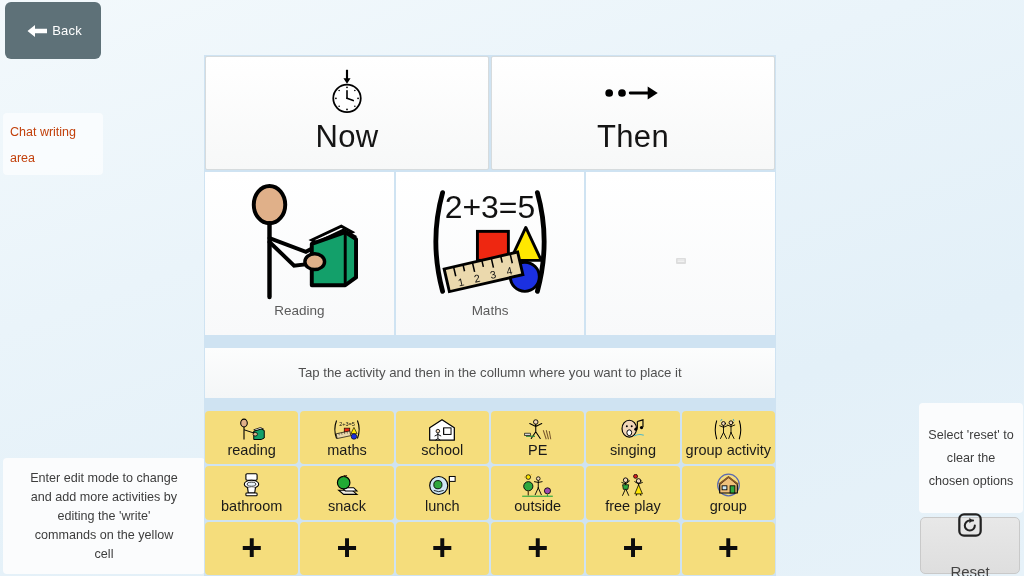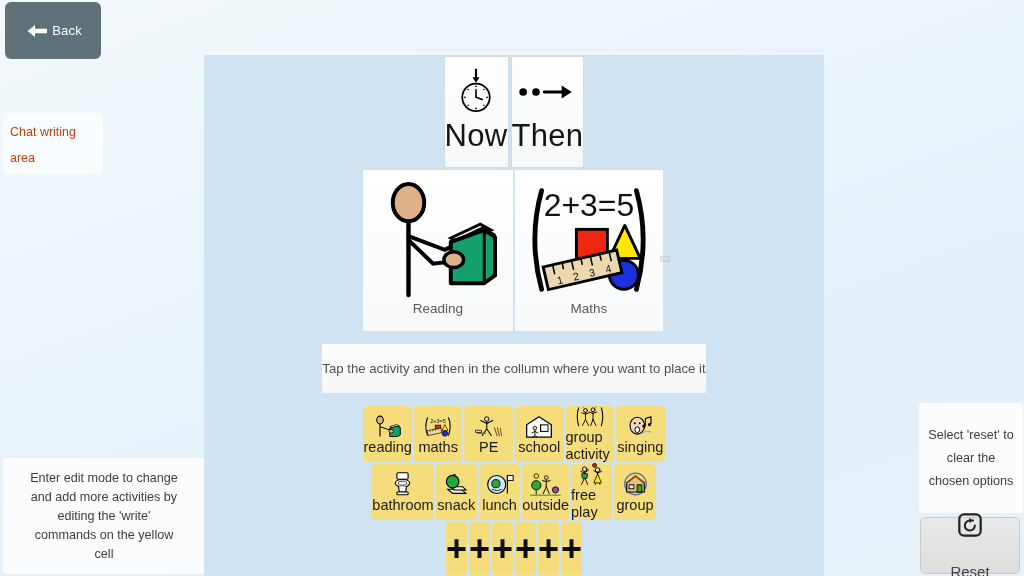--- a/index.html
+++ b/index.html
@@ -80,23 +80,23 @@
     border-radius: 5px;
     display: flex; flex-direction: column;
     align-items: center; justify-content: center; gap: 2px;
     cursor: pointer;
   }
   #reset-button .lbl { font-size: 15px; color: #444; margin-top: 19px; }
 
   
   #board {
     position: absolute; left: 204px; top: 55px;
-    width: 620px; height: 521px;
+    width: 572px; height: 521px;
     background: #cfe3f2;
-    display: flex; flex-direction: column; align-items: center;
+    display: flex; flex-direction: column;
   }
   .board-row { display: flex; }
 
   
   .hdr-row { height: 121px; }
   .hdr-cell {
     flex: 1 1 0; margin: 1px;
     background: linear-gradient(180deg,#ffffff 0%, #f7f8f8 100%);
     border: 1px solid #d6dbdd;
     border-radius: 2px;
@@ -323,75 +323,75 @@
             <rect x="8" y="20" width="20" height="7" fill="#ebd9ad" stroke="#000" stroke-width=".9"></rect>
             <path d="M12 20 L12 23 M16 20 L16 23 M20 20 L20 23 M24 20 L24 23" stroke="#000" stroke-width=".6"></path>
           </g>
         </svg>
       </span>
       <span class="lbl">maths</span>
     </div>
 
     <div class="y-cell">
       <span class="ico">
+        <svg viewBox="0 0 34 28" width="28" height="23">
+          <path d="M17 2 L32 12 L32 27 L2 27 L2 12 Z" fill="#fff" stroke="#000" stroke-width="1.5" stroke-linejoin="round"></path>
+          <circle cx="12" cy="16" r="2.2" fill="#f2d7b8" stroke="#000" stroke-width="1"></circle>
+          <path d="M12 18 L12 25 M12 20 L8 22 M12 20 L16 22 M12 25 L9 27 M12 25 L15 27" stroke="#000" stroke-width="1.1" fill="none"></path>
+          <rect x="19" y="12" width="9" height="8" fill="#fff" stroke="#000" stroke-width="1.2"></rect>
+          <path d="M19 12 L19 20" stroke="#000" stroke-width="1"></path>
+        </svg>
+      </span>
+      <span class="lbl">school</span>
+    </div>
+
+    <div class="y-cell">
+      <span class="ico">
         <svg viewBox="0 0 40 30" width="30" height="23">
           <circle cx="17" cy="5" r="3" fill="#f2d7b8" stroke="#000" stroke-width="1.2"></circle>
           <path d="M17 8 L17 18 M17 11 L9 7 M17 11 L25 7 M17 18 L11 27 M17 18 L23 27" stroke="#000" stroke-width="1.4" fill="none" stroke-linecap="round"></path>
           <path d="M4 24 L16 24" stroke="#2b8a3e" stroke-width="1.6"></path>
           <path d="M27 16 L31 28 M31 16 L34 28 M35 17 L37 28" stroke="#7a5a2e" stroke-width="1.4"></path>
           <path d="M2 20 L10 20 L10 23 L2 23 Z" fill="#d6d6d6" stroke="#000" stroke-width=".9"></path>
         </svg>
       </span>
       <span class="lbl">PE</span>
     </div>
 
     <div class="y-cell">
       <span class="ico">
-        <svg viewBox="0 0 34 28" width="28" height="23">
-          <path d="M17 2 L32 12 L32 27 L2 27 L2 12 Z" fill="#fff" stroke="#000" stroke-width="1.5" stroke-linejoin="round"></path>
-          <circle cx="12" cy="16" r="2.2" fill="#f2d7b8" stroke="#000" stroke-width="1"></circle>
-          <path d="M12 18 L12 25 M12 20 L8 22 M12 20 L16 22 M12 25 L9 27 M12 25 L15 27" stroke="#000" stroke-width="1.1" fill="none"></path>
-          <rect x="19" y="12" width="9" height="8" fill="#fff" stroke="#000" stroke-width="1.2"></rect>
-          <path d="M19 12 L19 20" stroke="#000" stroke-width="1"></path>
-        </svg>
-      </span>
-      <span class="lbl">school</span>
+        <svg viewBox="0 0 36 28" width="29" height="23">
+          <ellipse cx="14" cy="13" rx="9" ry="10.5" fill="#f2d7b8" stroke="#000" stroke-width="1.4"></ellipse>
+          <circle cx="11" cy="10" r="1.2" fill="#000"></circle>
+          <circle cx="17" cy="10" r="1.2" fill="#000"></circle>
+          <ellipse cx="14" cy="18" rx="3" ry="3.6" fill="#fff" stroke="#000" stroke-width="1.2"></ellipse>
+          <path d="M24 4 L24 13 M24 4 L31 2 L31 11" fill="none" stroke="#000" stroke-width="1.4"></path>
+          <circle cx="22.2" cy="13.6" r="2" fill="#000"></circle>
+          <circle cx="29.2" cy="11.6" r="2" fill="#000"></circle>
+          <path d="M20 22 Q26 19 32 21" fill="none" stroke="#4db8c8" stroke-width="1.3"></path>
+        </svg>
+      </span>
+      <span class="lbl">singing</span>
     </div>
 
     <div class="y-cell">
       <span class="ico">
         <svg viewBox="0 0 40 30" width="30" height="23">
           <path d="M5 3 Q1 15 5 28" fill="none" stroke="#000" stroke-width="1.4"></path>
           <path d="M35 3 Q39 15 35 28" fill="none" stroke="#000" stroke-width="1.4"></path>
           <g stroke="#000" stroke-width="1.2" fill="none" stroke-linecap="round">
             <circle cx="14" cy="7" r="2.6" fill="#f2d7b8"></circle>
             <path d="M14 10 L14 19 M14 12 L9 10 M14 12 L19 10 M14 19 L10 27 M14 19 L18 27"></path>
             <circle cx="24" cy="6" r="2.6" fill="#f2d7b8"></circle>
             <path d="M24 9 L24 19 M24 11 L19 9 M24 11 L29 9 M24 19 L21 27 M24 19 L28 27"></path>
           </g>
           <path d="M10 4 L12 1 M28 4 L27 1" stroke="#28a0d0" stroke-width="1.1"></path>
         </svg>
       </span>
       <span class="lbl">group activity</span>
-    </div>
-
-    <div class="y-cell">
-      <span class="ico">
-        <svg viewBox="0 0 36 28" width="29" height="23">
-          <ellipse cx="14" cy="13" rx="9" ry="10.5" fill="#f2d7b8" stroke="#000" stroke-width="1.4"></ellipse>
-          <circle cx="11" cy="10" r="1.2" fill="#000"></circle>
-          <circle cx="17" cy="10" r="1.2" fill="#000"></circle>
-          <ellipse cx="14" cy="18" rx="3" ry="3.6" fill="#fff" stroke="#000" stroke-width="1.2"></ellipse>
-          <path d="M24 4 L24 13 M24 4 L31 2 L31 11" fill="none" stroke="#000" stroke-width="1.4"></path>
-          <circle cx="22.2" cy="13.6" r="2" fill="#000"></circle>
-          <circle cx="29.2" cy="11.6" r="2" fill="#000"></circle>
-          <path d="M20 22 Q26 19 32 21" fill="none" stroke="#4db8c8" stroke-width="1.3"></path>
-        </svg>
-      </span>
-      <span class="lbl">singing</span>
     </div>
   </div>
 
   <div class="board-row y-row">
 
     <div class="y-cell">
       <span class="ico">
         <svg viewBox="0 0 28 30" width="23" height="24">
           <rect x="7" y="1" width="14" height="8" rx="1.5" fill="#fff" stroke="#000" stroke-width="1.4"></rect>
           <ellipse cx="14" cy="14" rx="9" ry="5" fill="#fff" stroke="#000" stroke-width="1.4"></ellipse>

